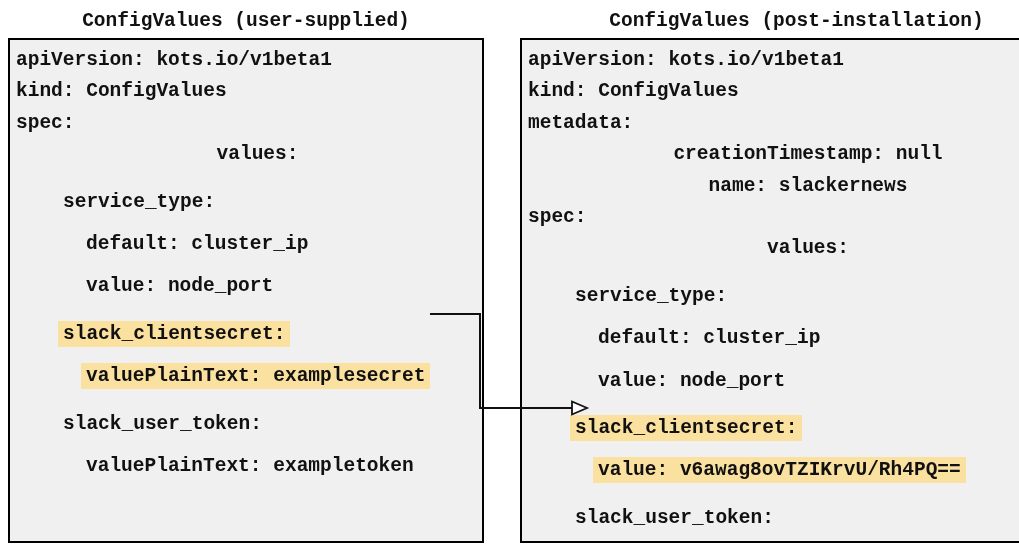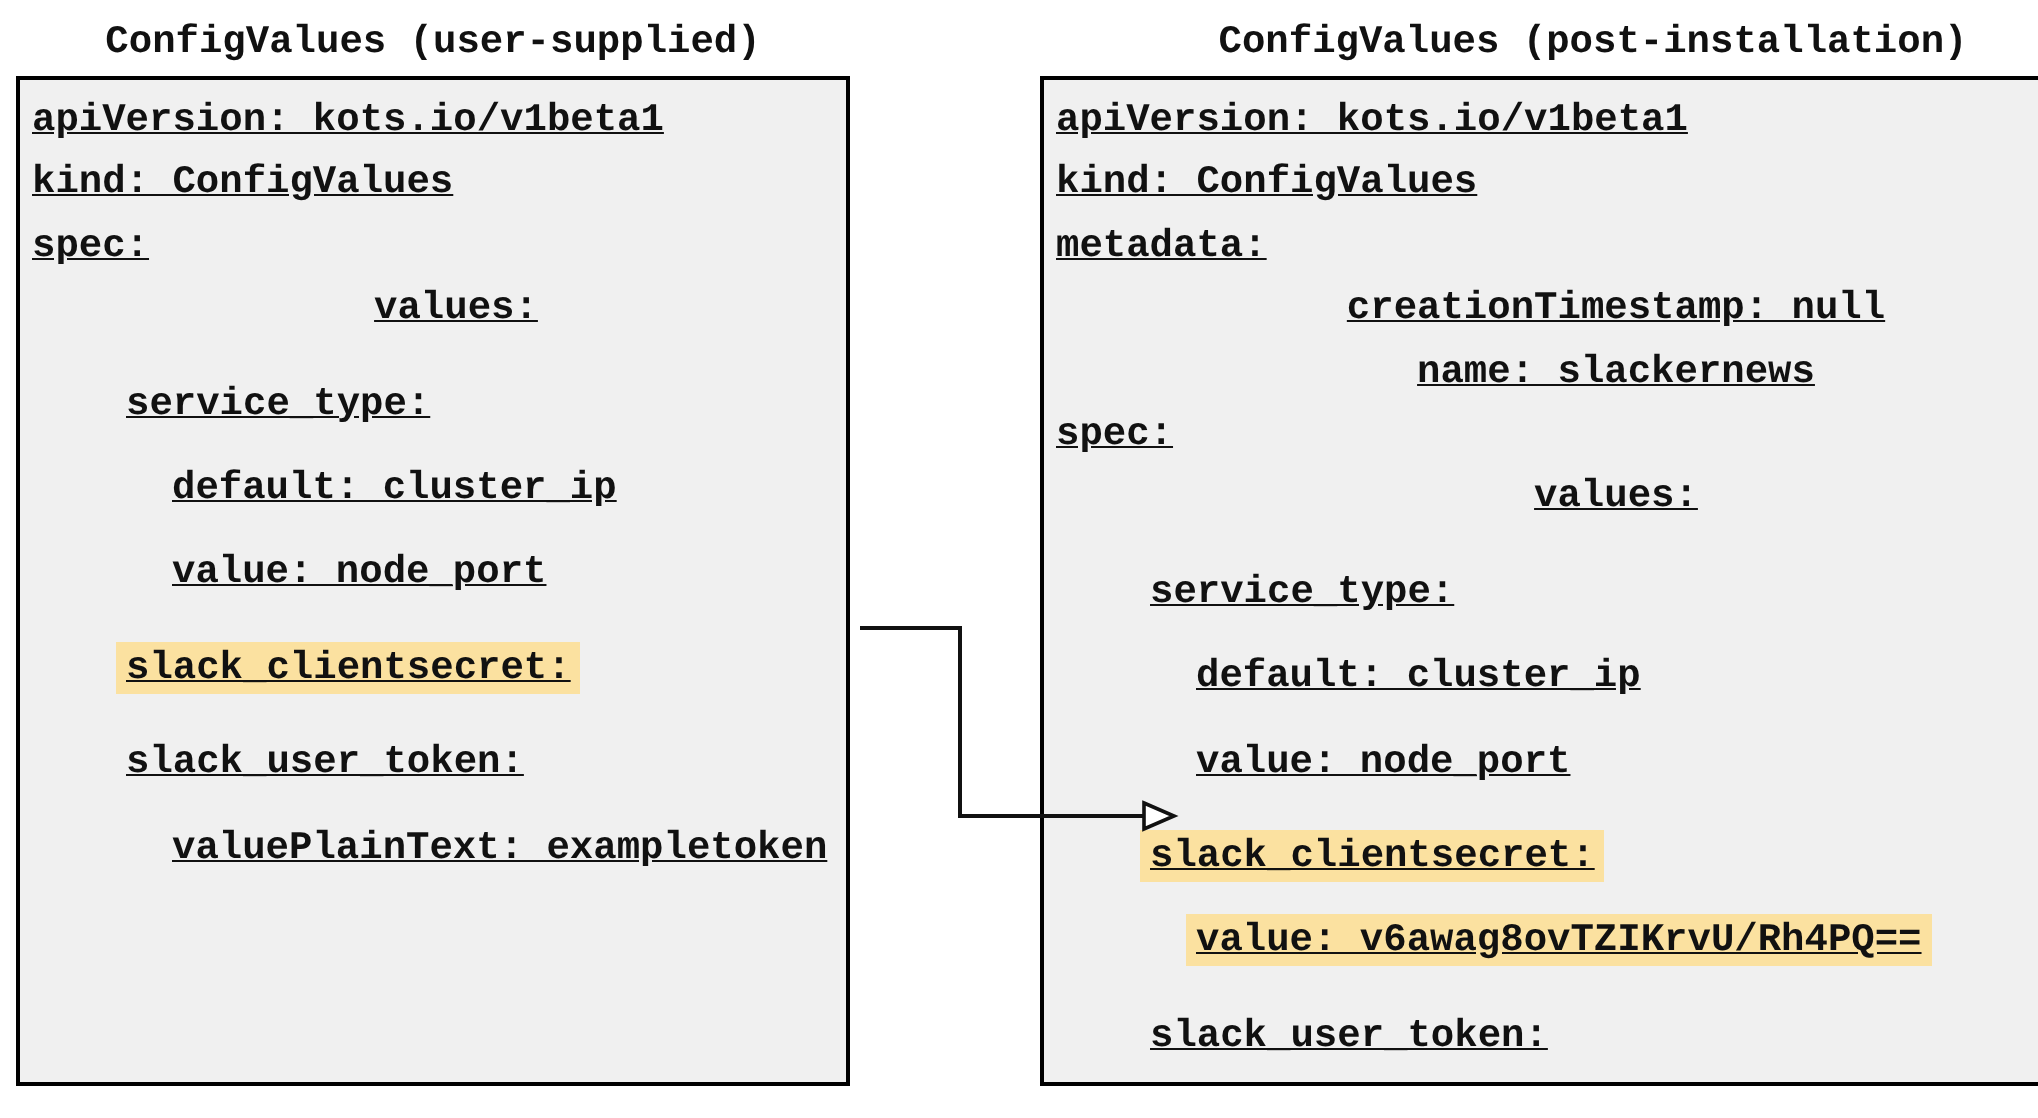--- a/index.html
+++ b/index.html
@@ -6,42 +6,41 @@
   html, body { background: #ffffff; }
   body {
     width: 1019px; height: 559px;
     position: relative;
     font-family: "Liberation Mono", "DejaVu Sans Mono", monospace;
     font-weight: bold;
     color: #111111;
     overflow: hidden;
   }
   .panel-wrap { position: absolute; top: 5px; }
-  .panel-wrap.left  { left: 8px;   width: 417px; }
+  .panel-wrap.left  { left: 8px;   width: 476px; }
   .panel-wrap.right { left: 520px; width: 553px; }
   .panel-title {
     text-align: center;
     font-size: 19.5px;
     line-height: 33px;
     height: 33px;
     white-space: pre;
   }
   .panel-box {
     height: 505px;
     background: var(--panel-background, #f0f0f0);
     border: 2px solid var(--border, #000000);
     padding: 5px 6px;
     overflow: hidden;
   }
   .line {
     font-size: 19.5px;
     line-height: 31.4px;
     height: 31.4px;
     white-space: pre;
-    text-decoration: underline;
   }
   .i0 { padding-left: 0; }
   .i1 { padding-left: 23px; text-align: center; }
   .i2 { padding-left: 47px; margin-top: 16px; }
   .i3 { padding-left: 70px; margin-top: 11px; }
   .hl {
     background: var(--highlight, #fbe1a0);
     padding: 2px 5px;
     margin: -2px -5px;
   }
@@ -59,20 +58,21 @@
   <div class="panel-title">ConfigValues (user-supplied)</div>
   <div class="panel-box">
     <div class="line i0"><span>apiVersion: kots.io/v1beta1</span></div>
     <div class="line i0"><span>kind: ConfigValues</span></div>
     <div class="line i0"><span>spec:</span></div>
     <div class="line i1"><span>values:</span></div>
     <div class="line i2"><span>service_type:</span></div>
     <div class="line i3"><span>default: cluster_ip</span></div>
     <div class="line i3"><span>value: node_port</span></div>
     <div class="line i2"><span class="hl">slack_clientsecret:</span></div>
+    <div class="line i3"><span class="hl">valuePlainText: examplesecret</span></div>
     <div class="line i2"><span>slack_user_token:</span></div>
     <div class="line i3"><span>valuePlainText: exampletoken</span></div>
   </div>
 </div>
 
 <div class="panel-wrap right">
   <div class="panel-title">ConfigValues (post-installation)</div>
   <div class="panel-box">
     <div class="line i0"><span>apiVersion: kots.io/v1beta1</span></div>
     <div class="line i0"><span>kind: ConfigValues</span></div>

